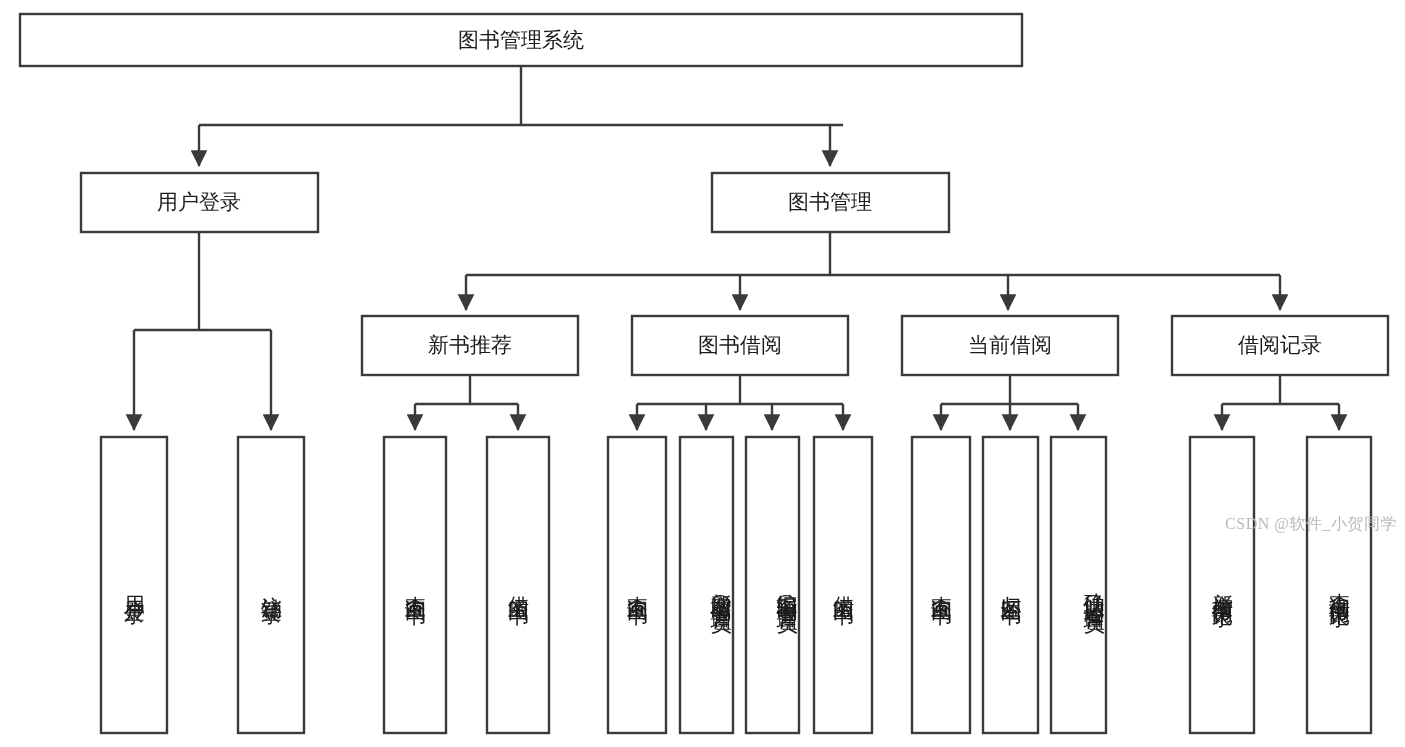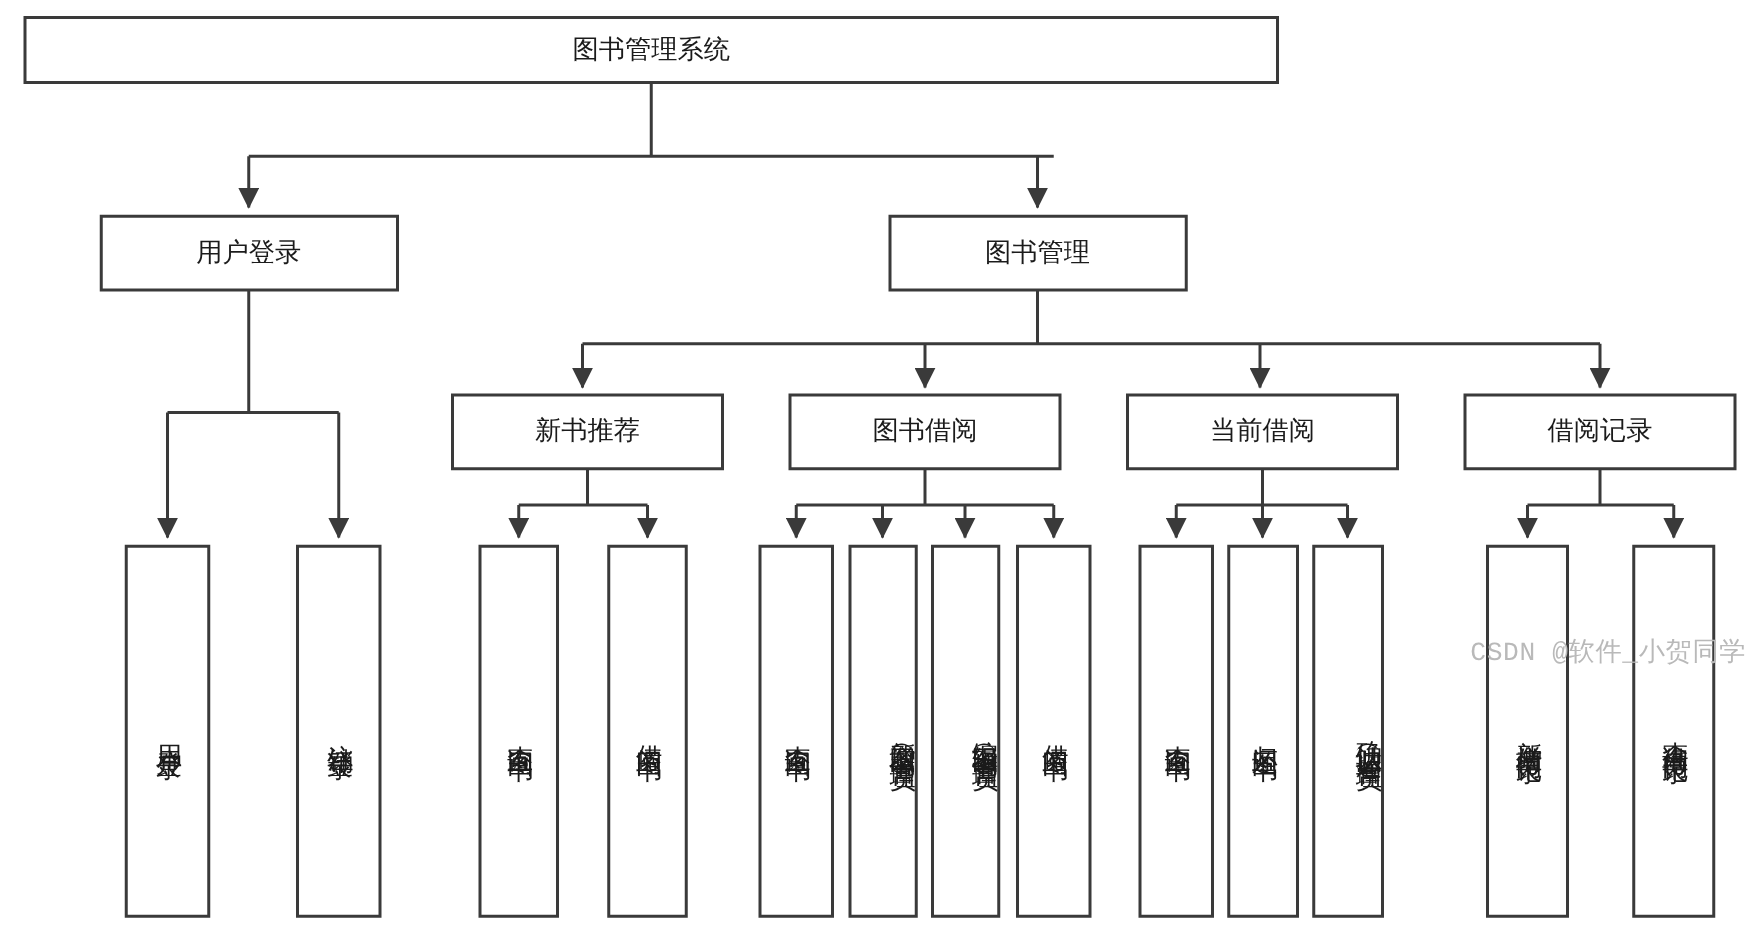--- a/index.html
+++ b/index.html
@@ -59,22 +59,22 @@
     color: #1b1b1b;
     letter-spacing: 3px;
     white-space: nowrap;
     text-align: center;
     pointer-events: none;
   }
   .watermark {
     position: absolute;
     right: 8px;
     bottom: 4px;
-    font-family: Liberation Mono, monospace;
-    font-size: 21px;
+    font-family: Liberation Serif, serif;
+    font-size: 16px;
     color: #b9b9b9;
     letter-spacing: 0.5px;
     white-space: nowrap;
   }
 </style>
 </head>
 <body>
 
 <div id="diagram-root">
 

